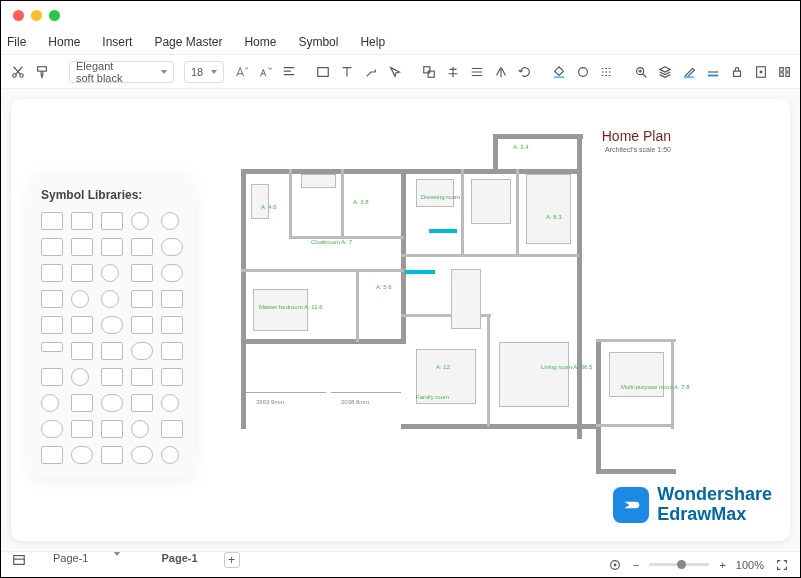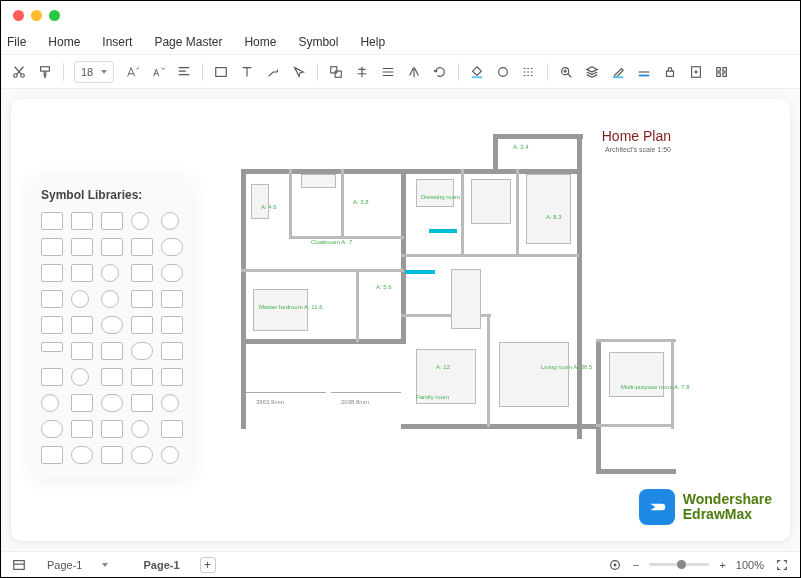--- a/index.html
+++ b/index.html
@@ -28,22 +28,22 @@
 .floorplan { position: absolute; left: 230px; top: 15px; width: 460px; height: 380px; }
 .fp-title { position: absolute; right: 30px; top: 14px; font-size: 14px; font-weight: 500; color: #7f1d1d; }
 .fp-sub { position: absolute; right: 30px; top: 32px; font-size: 7px; color: #666; }
 .wall { position: absolute; background: #999; }
 .room-label { position: absolute; font-size: 6px; color: #4caf50; }
 .dim-line { position: absolute; border-top: 1px solid #aaa; }
 .furniture { position: absolute; border: 1px solid #bbb; background: #f4f4f4; }
 .brand { position: absolute; right: 18px; bottom: 16px; display: flex; align-items: center; gap: 8px; }
 .brand-logo { width: 36px; height: 36px; background: #1e88e5; border-radius: 8px; display: flex; align-items: center; justify-content: center; }
 .brand-logo svg { width: 20px; height: 20px; fill: #fff; }
-.brand-text { font-size: 14px; font-weight: 700; color: #4d7c0f; line-height: 1.1; }
-.statusbar { height: 26px; display: flex; align-items: center; padding: 0 10px; gap: 20px; border-top: 1px solid #eee; font-size: 11px; color: #555; }
+.brand-text { font-size: 18px; font-weight: 700; color: #0369a1; line-height: 1.1; }
+.statusbar { height: 26px; display: flex; padding: 0 10px; gap: 26px; border-top: 1px solid #eee; font-size: 11px; color: #555; }
 .status-right { margin-left: auto; display: flex; align-items: center; gap: 10px; }
 .zoom-slider { width: 60px; height: 3px; background: #ddd; border-radius: 2px; position: relative; }
 .zoom-thumb { position: absolute; left: 28px; top: -3px; width: 9px; height: 9px; border-radius: 50%; background: #888; }
 .plus-tab { width: 16px; height: 16px; display: inline-flex; align-items: center; justify-content: center; border: 1px solid #ccc; border-radius: 3px; font-size: 12px; line-height: 1; }
 </style>
 </head>
 <body>
 
 <div class="titlebar">
   <div class="tl-dot tl-red"></div>
@@ -69,20 +69,24 @@
         <path d="M5 11L13 2M11 11L3 2"></path>
       </svg>
     </span>
   <span class="tb-icon">
       <svg viewBox="0 0 16 16">
         <rect x="3" y="2" width="10" height="5"></rect>
         <path d="M7 7v4l1 3 1-3V7"></path>
       </svg>
     </span>
   <div class="tb-sep"></div>
+  <div class="font-select">
+    <span>Elegant soft black</span>
+    <span class="caret"></span>
+  </div>
   <div class="size-select">
     <span>18</span>
     <span class="caret"></span>
   </div>
   <span class="tb-icon">
       <svg viewBox="0 0 16 16">
         <path d="M3 13L7 3l4 10M4 10h6M13 5l2-2 2 2" stroke-width="1"></path>
       </svg>
     </span>
   <span class="tb-icon">

